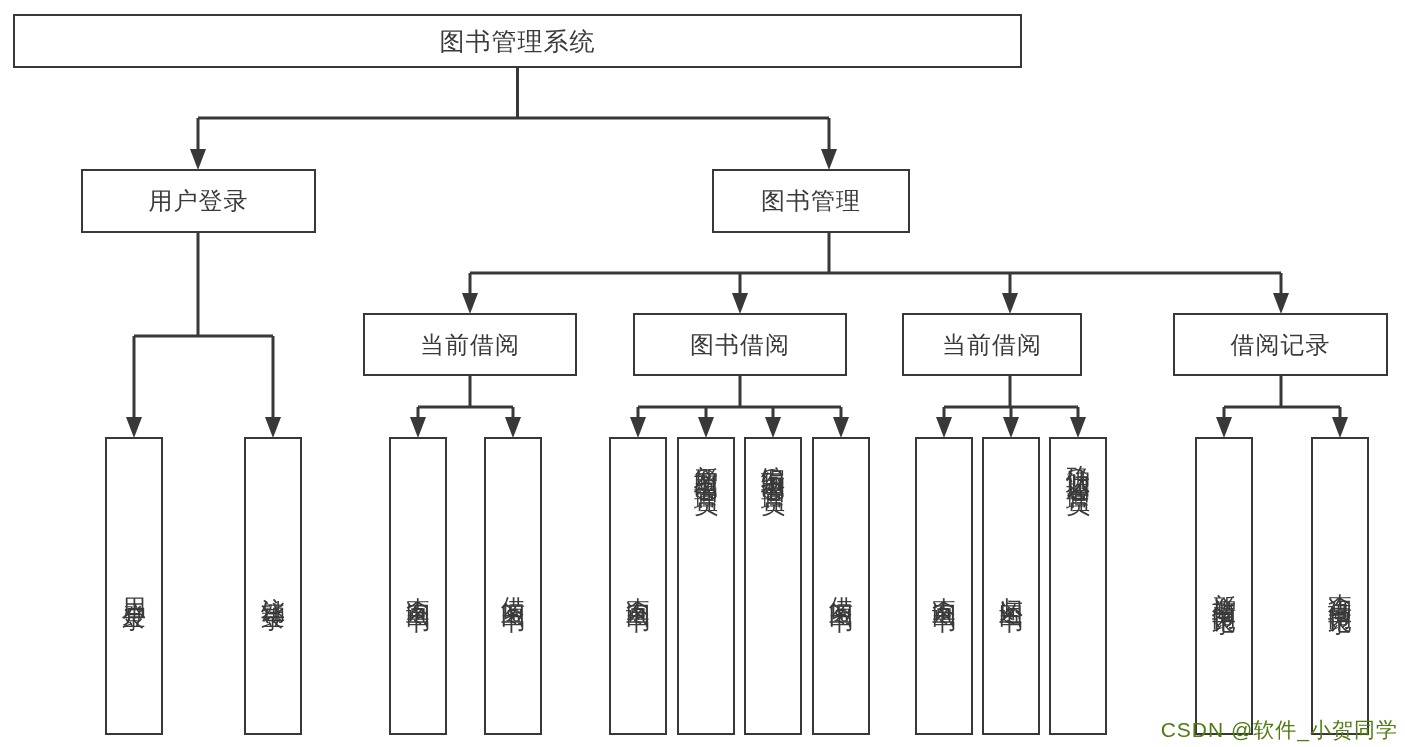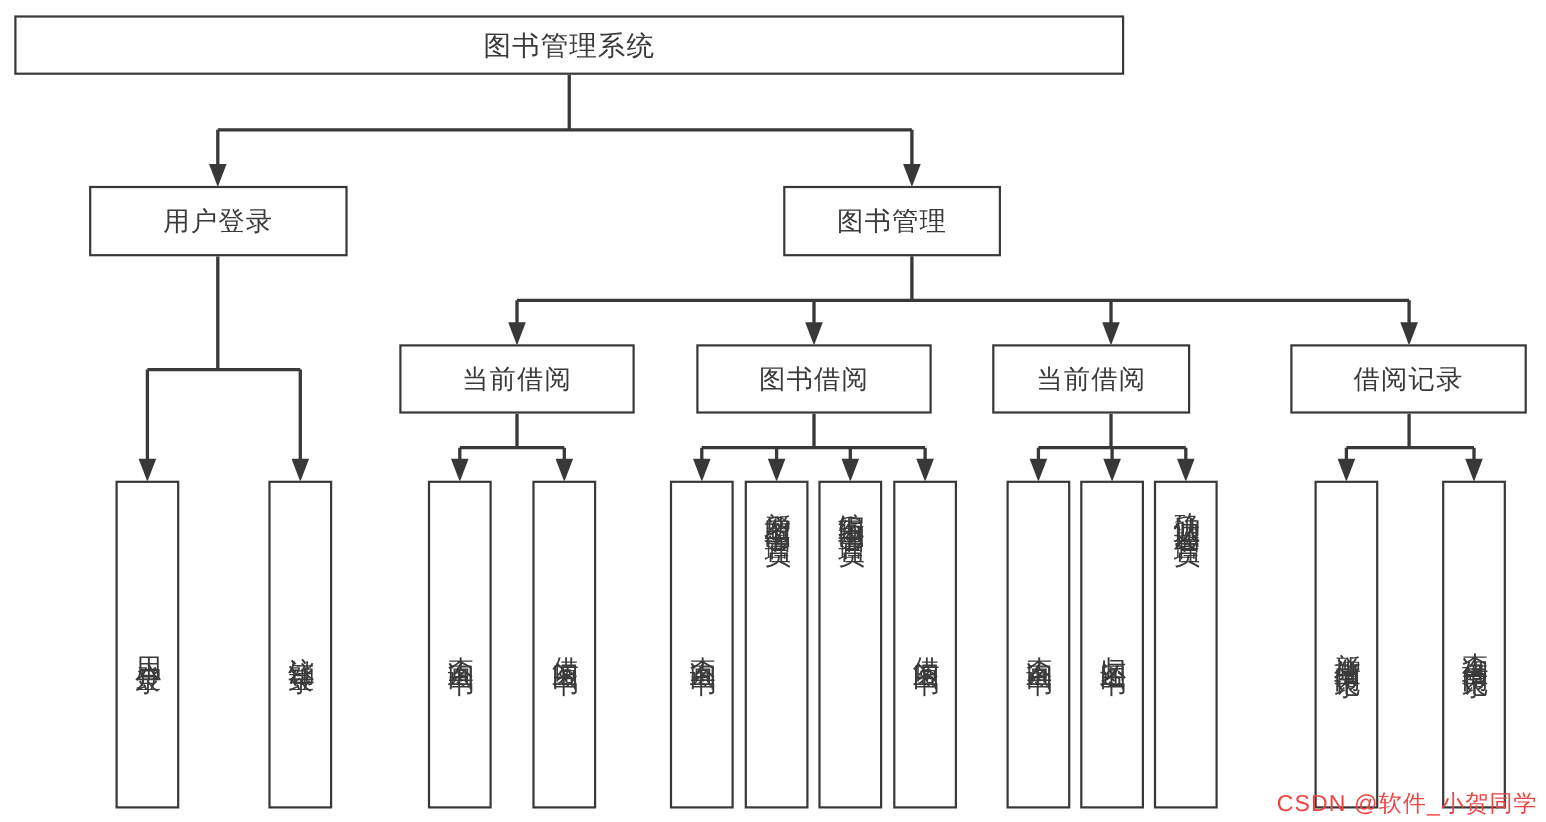--- a/index.html
+++ b/index.html
@@ -16,21 +16,21 @@
   .hlabel{font-size:24px;letter-spacing:1px;white-space:nowrap;}
   .root .hlabel{font-size:25px;}
   .leaf span{
     writing-mode:vertical-rl;text-orientation:mixed;
     font-size:24px;line-height:1;letter-spacing:4px;color:#3a3a3a;
   }
   .leaf.long{align-items:flex-start;}
   .leaf.long span{padding-top:7px;}
   .watermark{
     position:absolute;right:7px;bottom:3px;font-size:21px;
-    color:#ef4444;letter-spacing:1px;white-space:nowrap;z-index:5;
+    color:#4d7c0f;letter-spacing:1px;white-space:nowrap;z-index:5;
   }
 </style>
 </head>
 <body>
 
 <div class="canvas">
 
   <svg class="wires" width="1405" height="747" viewBox="0 0 1405 747">
 
     <g stroke="#383838" stroke-width="3" fill="none">

